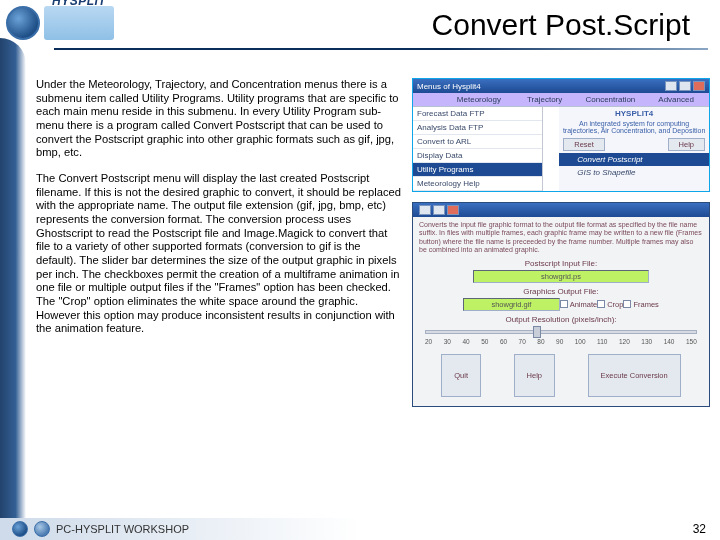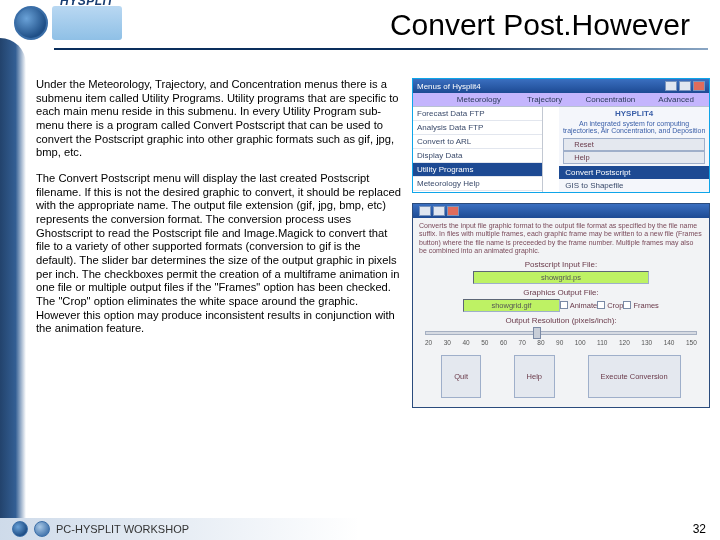--- a/index.html
+++ b/index.html
@@ -1,18 +1,18 @@
 <!DOCTYPE html>
 <html><head>
 <meta charset="utf-8">
 <style>
   * { box-sizing: border-box; margin: 0; padding: 0; }
   body { width: 720px; height: 540px; font-family: Arial, sans-serif; background: #fff; position: relative; overflow: hidden; }
 
-  .topbar { display: flex; align-items: center; padding: 4px 10px 0 6px; margin-left: 8px; }
+  .topbar { display: flex; align-items: center; padding: 4px 10px 0 6px; }
   .logo-box { display: flex; align-items: center; gap: 4px; }
   .noaa-ball { width: 34px; height: 34px; border-radius: 50%; background: radial-gradient(circle at 35% 35%, #6aa2d8, #1f4f87 70%); border: 2px solid #3a6ea8; }
   .hy-img { width: 70px; height: 34px; background: linear-gradient(#b9d8f2, #8fc0e6); border-radius: 3px; position: relative; }
   .hy-txt { position: absolute; top: -12px; left: 8px; font-weight: bold; font-style: italic; color: #1a3e72; font-size: 12px; letter-spacing: .5px; }
   .title { flex: 1; text-align: right; font-size: 30px; font-weight: 400; padding-right: 20px; padding-top: 4px; }
   .hr-wrap { padding: 0 12px 0 54px; }
   .hr { height: 2px; background: linear-gradient(to right, #0a2e5c 0%, #0a2e5c 60%, #8aa6c4 100%); margin-top: 6px; }
   .side-swoosh { position: absolute; left: 0; top: 38px; width: 26px; height: 480px; background: linear-gradient(to right, #0a2e5c, #1d4d88 60%, transparent); border-top-right-radius: 60px; opacity: .9; }
 
   .stage { position: absolute; left: 36px; right: 10px; top: 78px; bottom: 24px; display: flex; gap: 8px; }
@@ -28,23 +28,23 @@
   .win-title .wx { background: #e06c5c; }
   .menubar { display: flex; background: #c4b5fd; border-bottom: 1px solid #b8c2d2; padding-left: 33px; }
   .menubar div { flex: 1; text-align: center; padding: 2px 0; color: #2a3a5a; }
   .menubody { display: flex; gap: 16px; }
   .menuleft { width: 44%; border-right: 1px solid #c2c8d2; }
   .menuleft .mi { padding: 2px 4px; color: #3a4a6a; border-bottom: 1px solid #e2e6ee; }
   .menuleft .mi.sel { background: #1d4a93; color: #fff; }
   .menuright { flex: 1; background: #f4f6fb; }
   .hy4 { color: #3a5fa8; font-weight: bold; text-align: center; padding: 2px 0; }
   .tag { color: #3a5fa8; text-align: center; font-size: 7px; padding: 0 2px 2px; }
-  .btnrow { display: flex; justify-content: space-between; padding: 2px 4px; flex-direction: column; }
+  .btnrow { display: flex; justify-content: space-between; padding: 2px 4px; }
   .tk { background: #e4e8ef; border: 1px solid #9fafca; color: #6a3a4a; padding: 1px 10px; font-size: 7.5px; }
-  .sub { padding: 2px 6px; color: #3a4a6a; }
+  .sub { padding: 2px 18px; color: #3a4a6a; font-style: italic; }
   .sub.sel { background: #1d4a93; color: #fff; }
 
   
   .dlg { border: 1px solid #2a4b7c; background: #f2f3f5; font-size: 8px; }
   .dlg-body { padding: 4px 6px; }
   .blurb { color: #7a4a5a; font-size: 7px; line-height: 1.2; margin-bottom: 4px; }
   .lab { text-align: center; color: #6a3a4a; margin: 4px 0 2px; font-size: 8px; }
   .field { background: #bef264; border: 1px inset #9fafca; padding: 1px 4px; text-align: center; color: #555; width: 62%; margin: 0 auto; font-size: 7.5px; }
   .outrow { display: flex; align-items: center; justify-content: center; gap: 0; margin: 2px 0; }
   .cb { display: flex; align-items: center; gap: 2px; color: #6a3a4a; font-size: 7.5px; }
@@ -64,21 +64,21 @@
 </head>
 <body>
 
 <div class="topbar">
   <div class="logo-box">
     <div class="noaa-ball"></div>
     <div class="hy-img">
       <span class="hy-txt">HYSPLIT</span>
     </div>
   </div>
-  <div class="title">Convert Post.However</div>
+  <div class="title">Convert Post.Script</div>
 </div>
 <div class="hr-wrap">
     <div class="hr"></div>
   </div>
 <div class="side-swoosh"></div>
 
 <div class="stage">
   <div class="textcol">
     <p>Under the Meteorology, Trajectory, and Concentration menus there is a submenu item called Utility Programs. Utility programs that are specific to each main menu reside in this submenu. In every Utility Program sub-menu there is a program called Convert Postscript that can be used to convert the Postscript graphic into other graphic formats such as gif, jpg, bmp, etc.</p>
     <p>The Convert Postscript menu will display the last created Postscript filename. If this is not the desired graphic to convert, it should be replaced with the appropriate name. The output file extension (gif, jpg, bmp, etc) represents the conversion format. The conversion process uses Ghostscript to read the Postscript file and Image.Magick to convert that file to a variety of other supported formats (conversion to gif is the default). The slider bar determines the size of the output graphic in pixels per inch. The checkboxes permit the creation of a multiframe animation in one file or multiple output files if the "Frames" option has been checked. The "Crop" option eliminates the white space around the graphic. However this option may produce inconsistent results in conjunction with the animation feature.</p>

